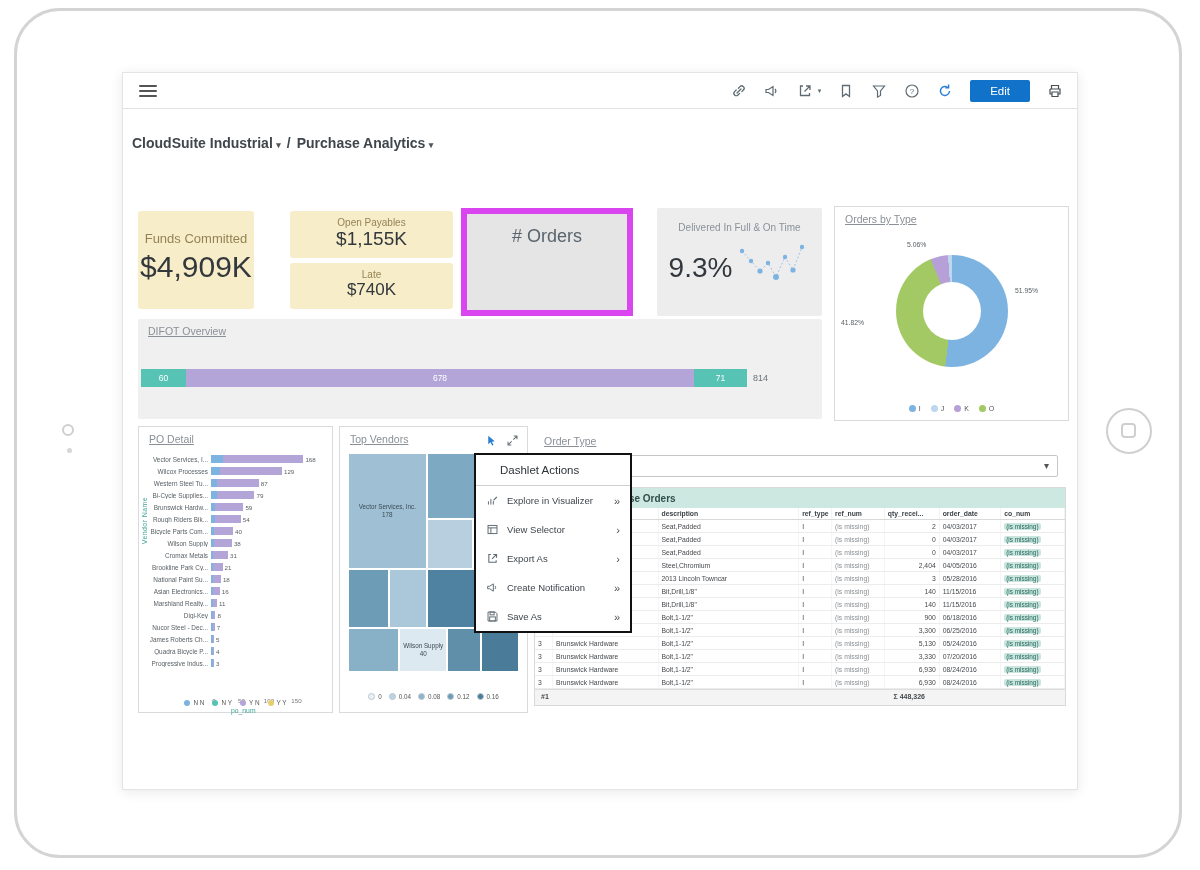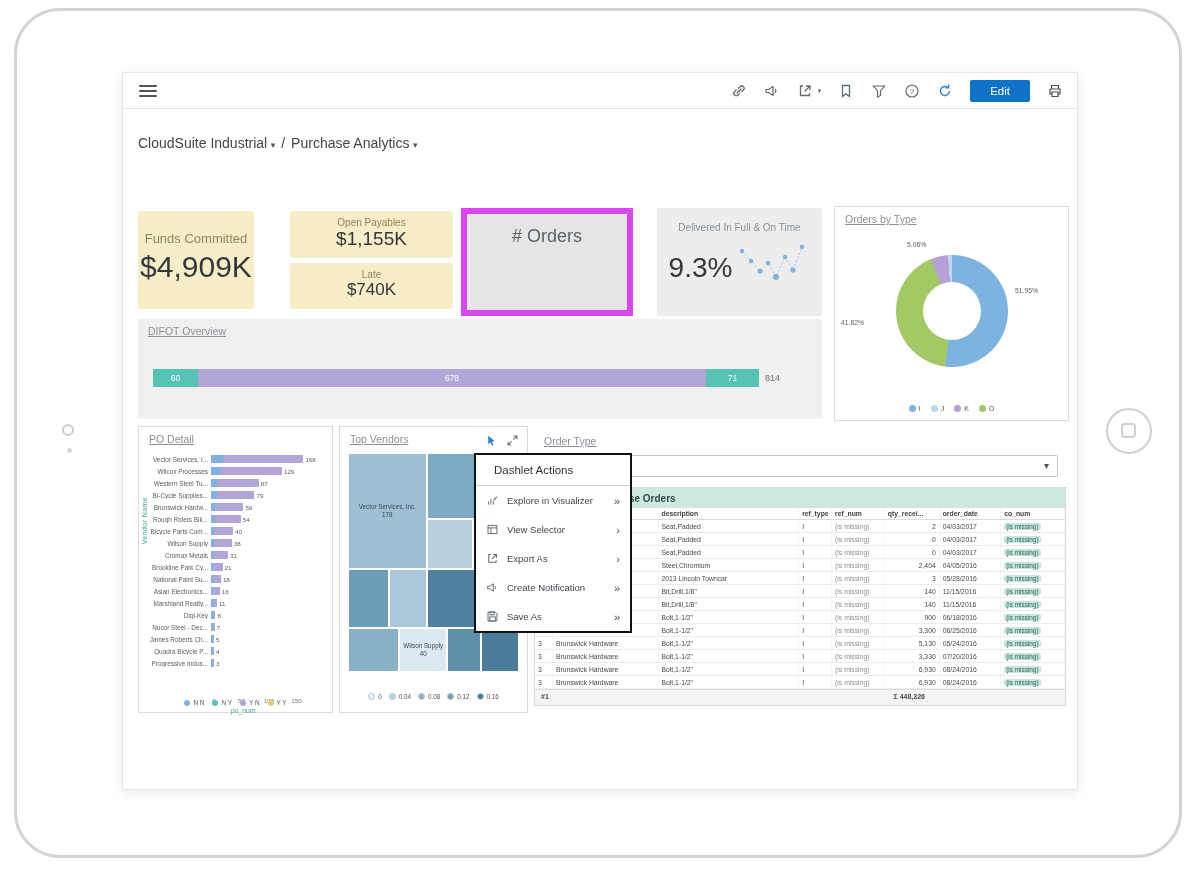--- a/index.html
+++ b/index.html
@@ -21,22 +21,22 @@
   .toolbar { position:absolute; left:0; top:0; right:0; height:36px; border-bottom:1px solid #e3e3e3; }
   .hamburger { position:absolute; left:16px; top:12px; width:18px; cursor:pointer; }
   .hamburger span { display:block; height:2px; background:#555; margin-bottom:3px; border-radius:1px; }
   .tb-icons { position:absolute; right:14px; top:0; height:36px; display:flex; align-items:center; gap:17px; }
   .tb-icon { width:16px; height:16px; display:inline-flex; align-items:center; }
   .tb-icon svg { width:16px; height:16px; }
   .tb-caret { font-size:7px; color:#5f6b73; margin-left:-12px; }
   .edit-btn { height:22px; padding:0 20px; background:#1072c8; color:#fff; font-size:11.5px;
               display:flex; align-items:center; border-radius:2px; border:none; }
 
-  .breadcrumb { position:absolute; left:15px; top:62px; display:flex; align-items:center; gap:6px;
-                font-size:14px; font-weight:normal; color:#3f464c; }
+  .breadcrumb { position:absolute; left:9px; top:62px; display:flex; align-items:center; gap:6px;
+                font-size:14px; font-weight:bold; color:#3f464c; }
   .bc-caret { font-size:9px; color:#555; margin-left:1px; }
 
   
   .tile { position:absolute; border-radius:3px; text-align:center; }
   .cream { background:#f7edc8; }
   .kpi-funds  { left:15px;  top:138px; width:116px; height:98px; }
   .kpi-pay    { left:167px; top:138px; width:163px; height:47px; }
   .kpi-late   { left:167px; top:190px; width:163px; height:46px; }
   .kpi-label  { color:#948356; font-size:10px; padding-top:6px; }
   .kpi-funds .kpi-label { font-size:13px; padding-top:20px; }
@@ -60,21 +60,21 @@
   .card-title { position:absolute; left:10px; top:6px; font-size:10.5px; color:#8a9096;text-decoration:underline; }
   .donut { position:absolute; left:61px; top:48px; width:112px; height:112px; border-radius:50%; }
   .donut::after { content:""; position:absolute; left:27px; top:27px; width:58px; height:58px; background:#fff; border-radius:50%; }
   .obt-callout { position:absolute; font-size:6.8px; color:#5a6166; }
   .obt-legend { position:absolute; left:0; right:0; bottom:8px; display:flex; justify-content:center; gap:10px; font-size:7px; color:#555; }
   .leg-item { display:flex; align-items:center; gap:3px; }
   .dot { width:7px; height:7px; border-radius:50%; display:inline-block; }
 
   
   .difot-section { position:absolute; left:15px; top:246px; width:684px; height:100px; background:#f0f0f1; border-radius:2px; }
-  .difot-bar-wrap { position:absolute; left:15px; top:50px; display:flex; align-items:center; }
+  .difot-bar-wrap { position:absolute; left:3px; top:50px; display:flex; align-items:center; }
   .difot-bar { display:flex; height:18px; }
   .difot-seg { color:#fff; font-size:8.5px; text-align:center; line-height:18px; }
   .difot-total { font-size:9px; color:#6a7076; margin-left:6px; }
 
   
   .po-card { position:absolute; left:15px; top:353px; width:195px; height:287px; background:#fff; border:1px solid #dadada; }
   .po-ylabel { position:absolute; left:2px; top:70px; writing-mode:vertical-rl; transform:rotate(180deg);
                font-size:7px; color:#3fa395; letter-spacing:.4px; }
   .po-chart { position:absolute; left:10px; top:26px; right:4px; }
   .po-row { display:flex; align-items:center; height:12px; }
@@ -110,21 +110,21 @@
                 border-right:1px solid #f5f5f5; white-space:nowrap; overflow:hidden; height:13px; }
   td.num { text-align:right; }
   .chip { background:#c9e5de; color:#23675c; border-radius:2px; padding:0 2px; font-size:6.4px; display:inline-block; }
   .miss { color:#8a8f93; }
   .ot-footer { position:relative; height:16px; background:#f4f4f4; border-top:1px solid #ddd; font-size:7px; color:#45494d; }
   .ot-footer .rowlab { position:absolute; left:6px; top:3px; font-weight:bold; }
   .ot-footer .sum { position:absolute; left:300px; width:90px; top:3px; text-align:right; font-weight:bold; }
 
   
   .dmenu { position:absolute; left:351px; top:380px; width:158px; background:#fff; border:2px solid #111; z-index:50; }
-  .dmenu-title { font-size:11.5px; color:#2e3338; padding:9px 18px; border-bottom:1px solid #cfcfcf; }
+  .dmenu-title { font-size:11.5px; color:#2e3338; padding:9px 24px; border-bottom:1px solid #cfcfcf; }
   .menu-item { display:flex; align-items:center; gap:8px; padding:8px 10px; cursor:pointer; }
   .mi-icon { width:13px; height:13px; display:inline-flex; }
   .mi-icon svg { width:13px; height:13px; }
   .mi-label { flex:1; font-size:9.5px; color:#3f464c; }
   .mi-chev { font-size:11px; color:#4a4f54; }
 </style>
 </head>
 <body>
 
 <div class="stage">

